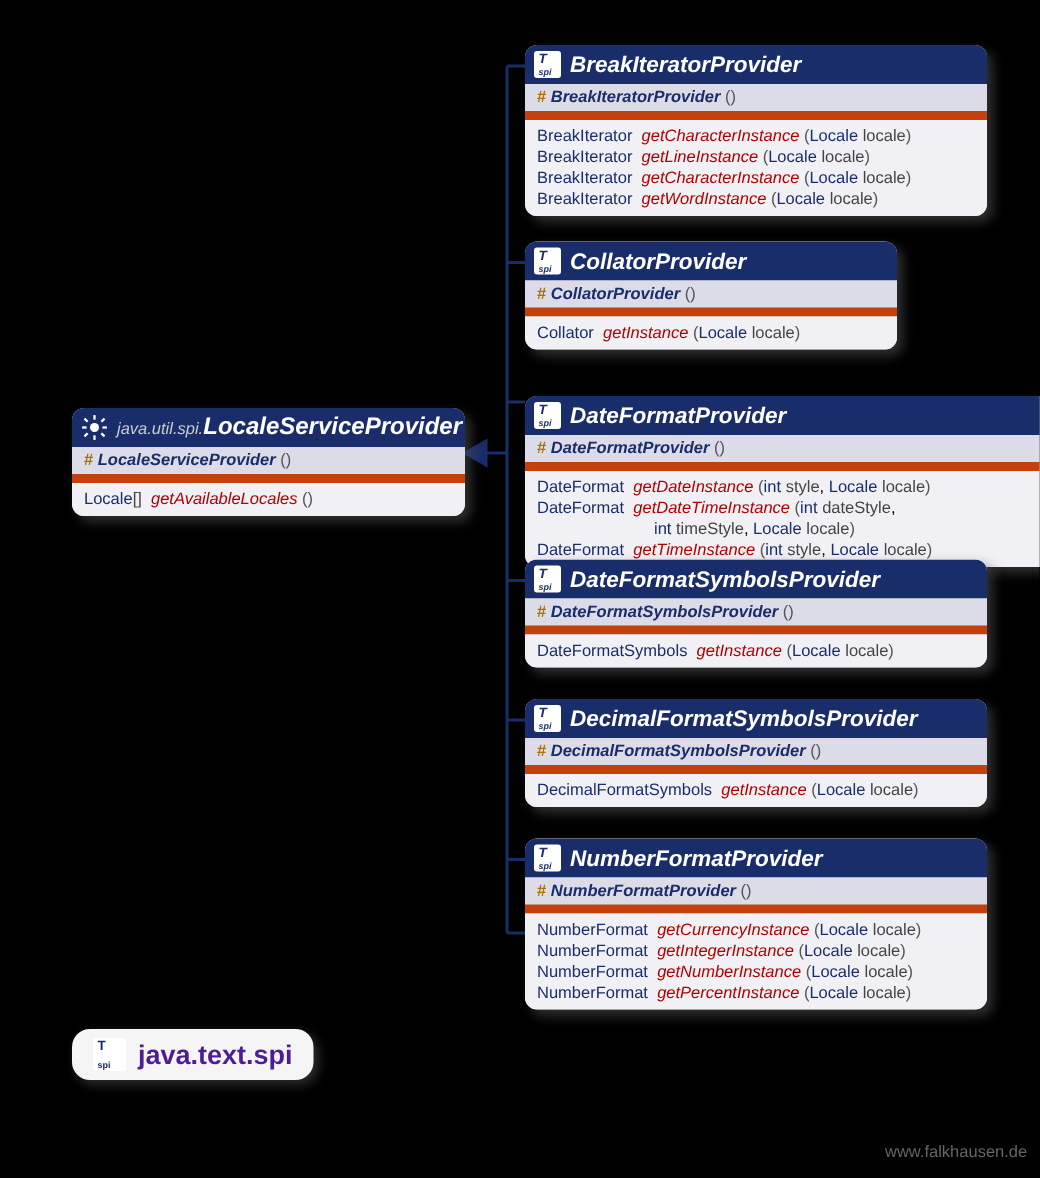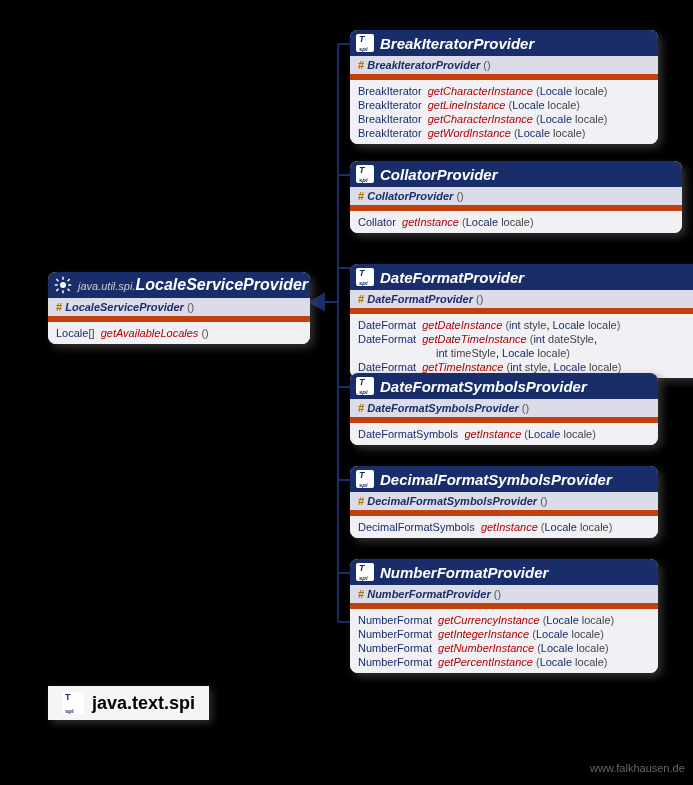--- a/index.html
+++ b/index.html
@@ -110,25 +110,25 @@
   .gear-icon {
     width:18px;height:18px;flex-shrink:0;
   }
   .package-label {
     position: absolute;
     display: flex;
     align-items: flex-end;
     gap: 8px;
     padding: 6px 14px;
     background: #f5f5f5;
-    border-radius: 0;
+    border-radius: 12px;
     box-shadow: 3px 3px 8px rgba(80,80,80,0.6);
     font-weight: bold;
     font-size: 18px;
-    color: #000000;
+    color: #4c1d95;
   }
   .package-label .icon-box {
     width: 22px; height: 22px;
   }
   .watermark {
     position: absolute;
     color: #666;
     font-size: 11px;
   }
   svg.connector {
@@ -196,21 +196,21 @@
     <div class="constructor-row">
       <span class="hash">#</span> <span class="cname">BreakIteratorProvider</span> <span class="paren">()</span>
     </div>
     <div class="method-section">
         <div class="method-row"><span class="ret">BreakIterator</span>&nbsp;&nbsp;<span class="mname">getCharacterInstance</span> <span class="paren">(</span><span class="ptype">Locale</span> <span class="pname">locale</span><span class="paren">)</span></div>
         <div class="method-row"><span class="ret">BreakIterator</span>&nbsp;&nbsp;<span class="mname">getLineInstance</span> <span class="paren">(</span><span class="ptype">Locale</span> <span class="pname">locale</span><span class="paren">)</span></div>
         <div class="method-row"><span class="ret">BreakIterator</span>&nbsp;&nbsp;<span class="mname">getCharacterInstance</span> <span class="paren">(</span><span class="ptype">Locale</span> <span class="pname">locale</span><span class="paren">)</span></div>
         <div class="method-row"><span class="ret">BreakIterator</span>&nbsp;&nbsp;<span class="mname">getWordInstance</span> <span class="paren">(</span><span class="ptype">Locale</span> <span class="pname">locale</span><span class="paren">)</span></div>
       </div>
   </div>
-    <div class="class-box" style="left: 350px; top: 161px; width: 332px;">
+    <div class="class-box" style="left: 350px; top: 161px; width: 248px;">
     <div class="class-header">
       <span class="icon-box"></span>
       <span class="name">CollatorProvider</span>
     </div>
     <div class="constructor-row">
       <span class="hash">#</span> <span class="cname">CollatorProvider</span> <span class="paren">()</span>
     </div>
     <div class="method-section">
         <div class="method-row"><span class="ret">Collator</span>&nbsp;&nbsp;<span class="mname">getInstance</span> <span class="paren">(</span><span class="ptype">Locale</span> <span class="pname">locale</span><span class="paren">)</span></div>
       </div>

